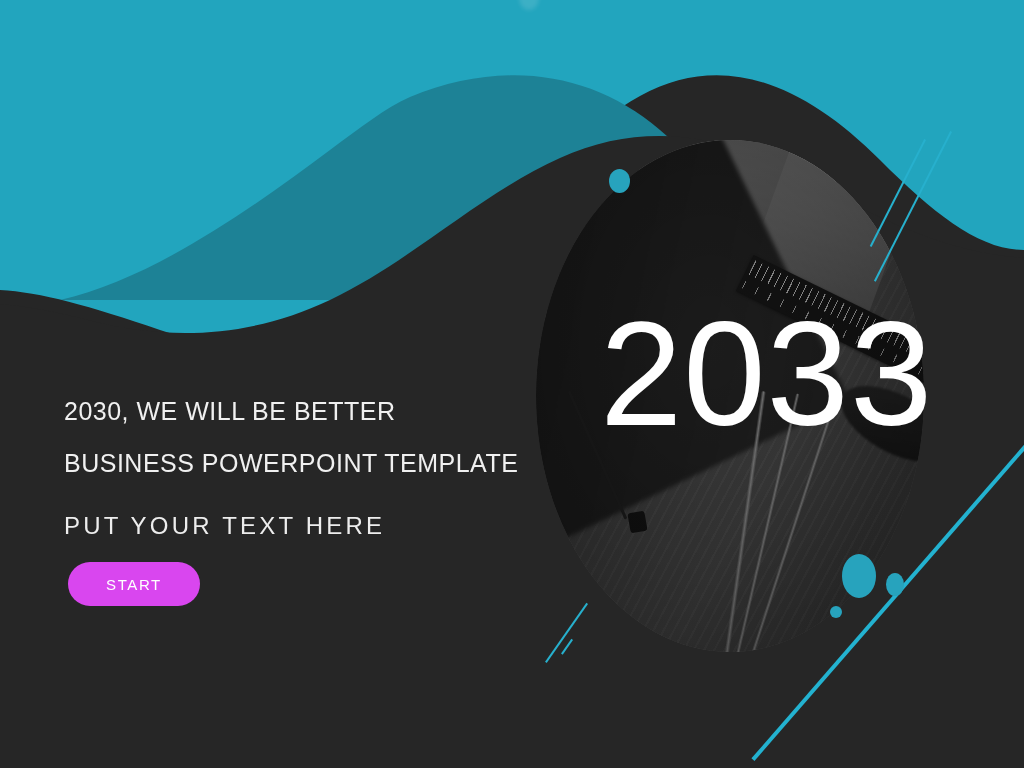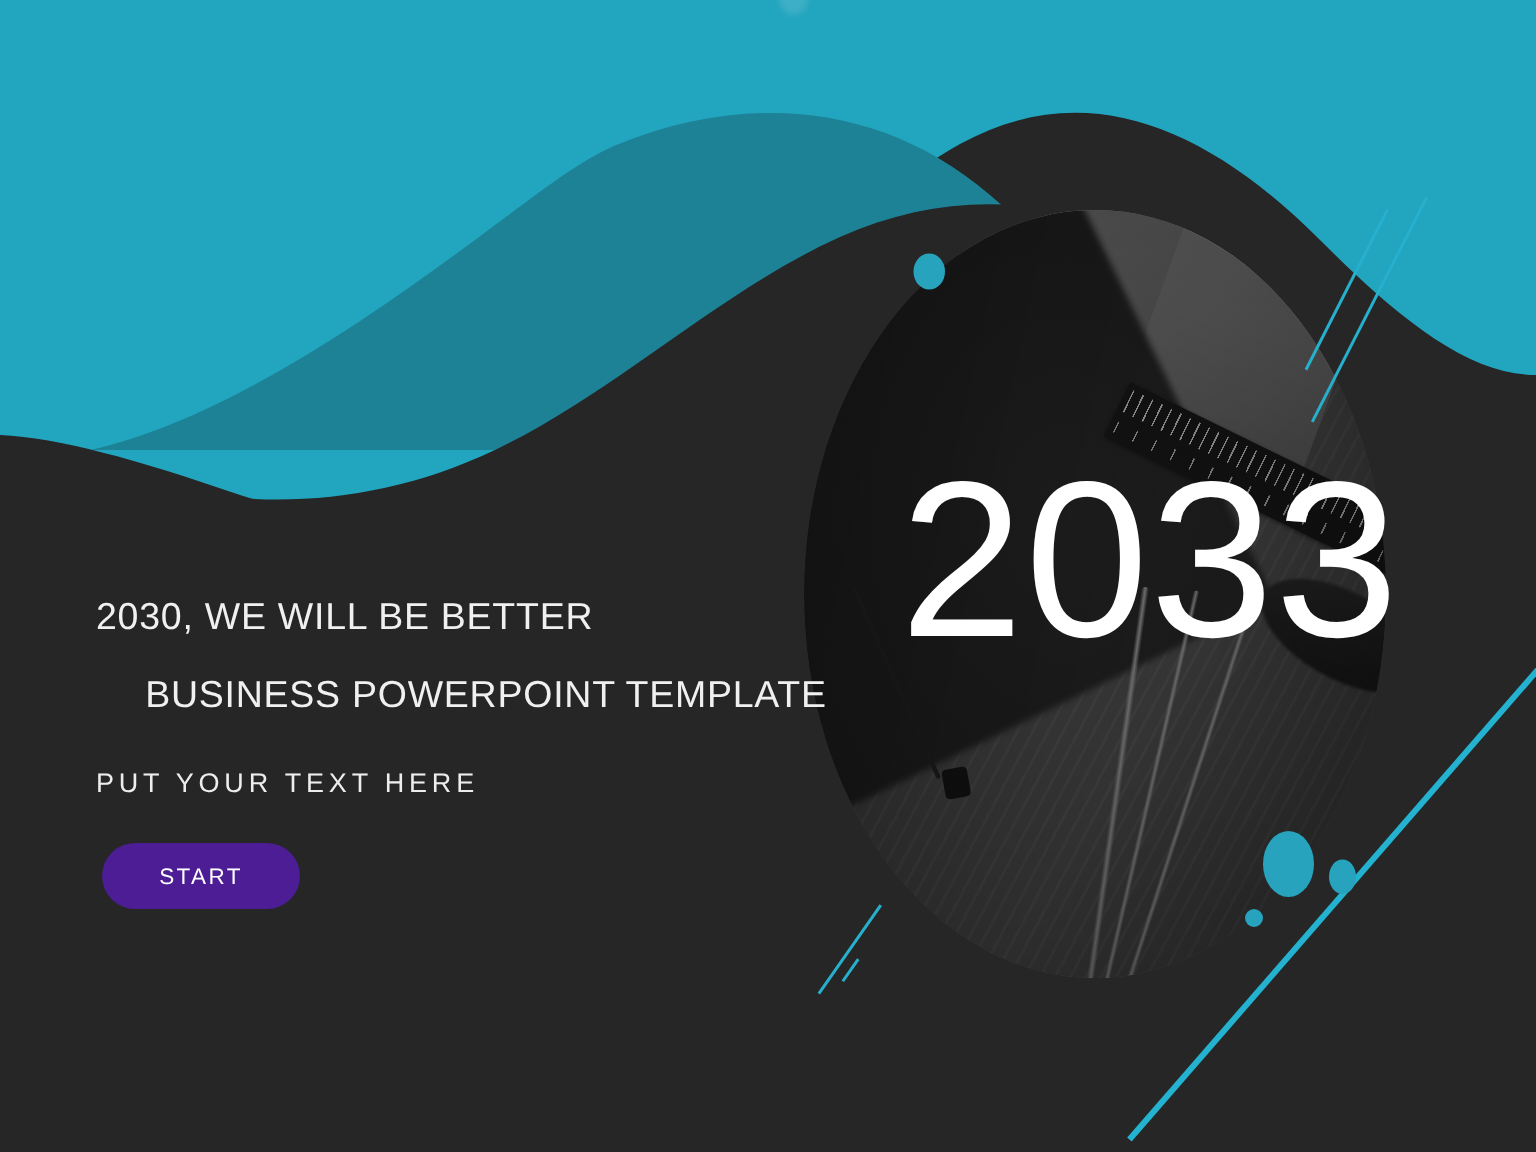--- a/index.html
+++ b/index.html
@@ -148,39 +148,39 @@
     left: 64px;
     top: 385px;
     width: 520px;
     color: #f0f0f0;
     font-size: 25px;
     line-height: 52px;
     letter-spacing: 0.5px;
     font-weight: 400;
   }
   #headline .l1 { display: block; }
-  #headline .l2 { display: block; text-align: center; }
+  #headline .l2 { display: block; }
   #subhead {
     position: absolute;
     left: 64px;
     top: 512px;
     color: #ededed;
-    font-size: 18px;
+    font-size: 24px;
     letter-spacing: 3.2px;
     font-weight: 400;
   }
   #start-button {
     position: absolute;
     left: 68px;
     top: 562px;
     width: 132px;
     height: 44px;
     border: none;
     border-radius: 22px;
-    background: #4c1d95;
+    background: #d946ef;
     color: #ffffff;
     font-size: 15px;
     letter-spacing: 1.6px;
     font-family: "Liberation Sans", sans-serif;
     cursor: pointer;
     padding: 0;
   }
   
   .dot {
     position: absolute;

